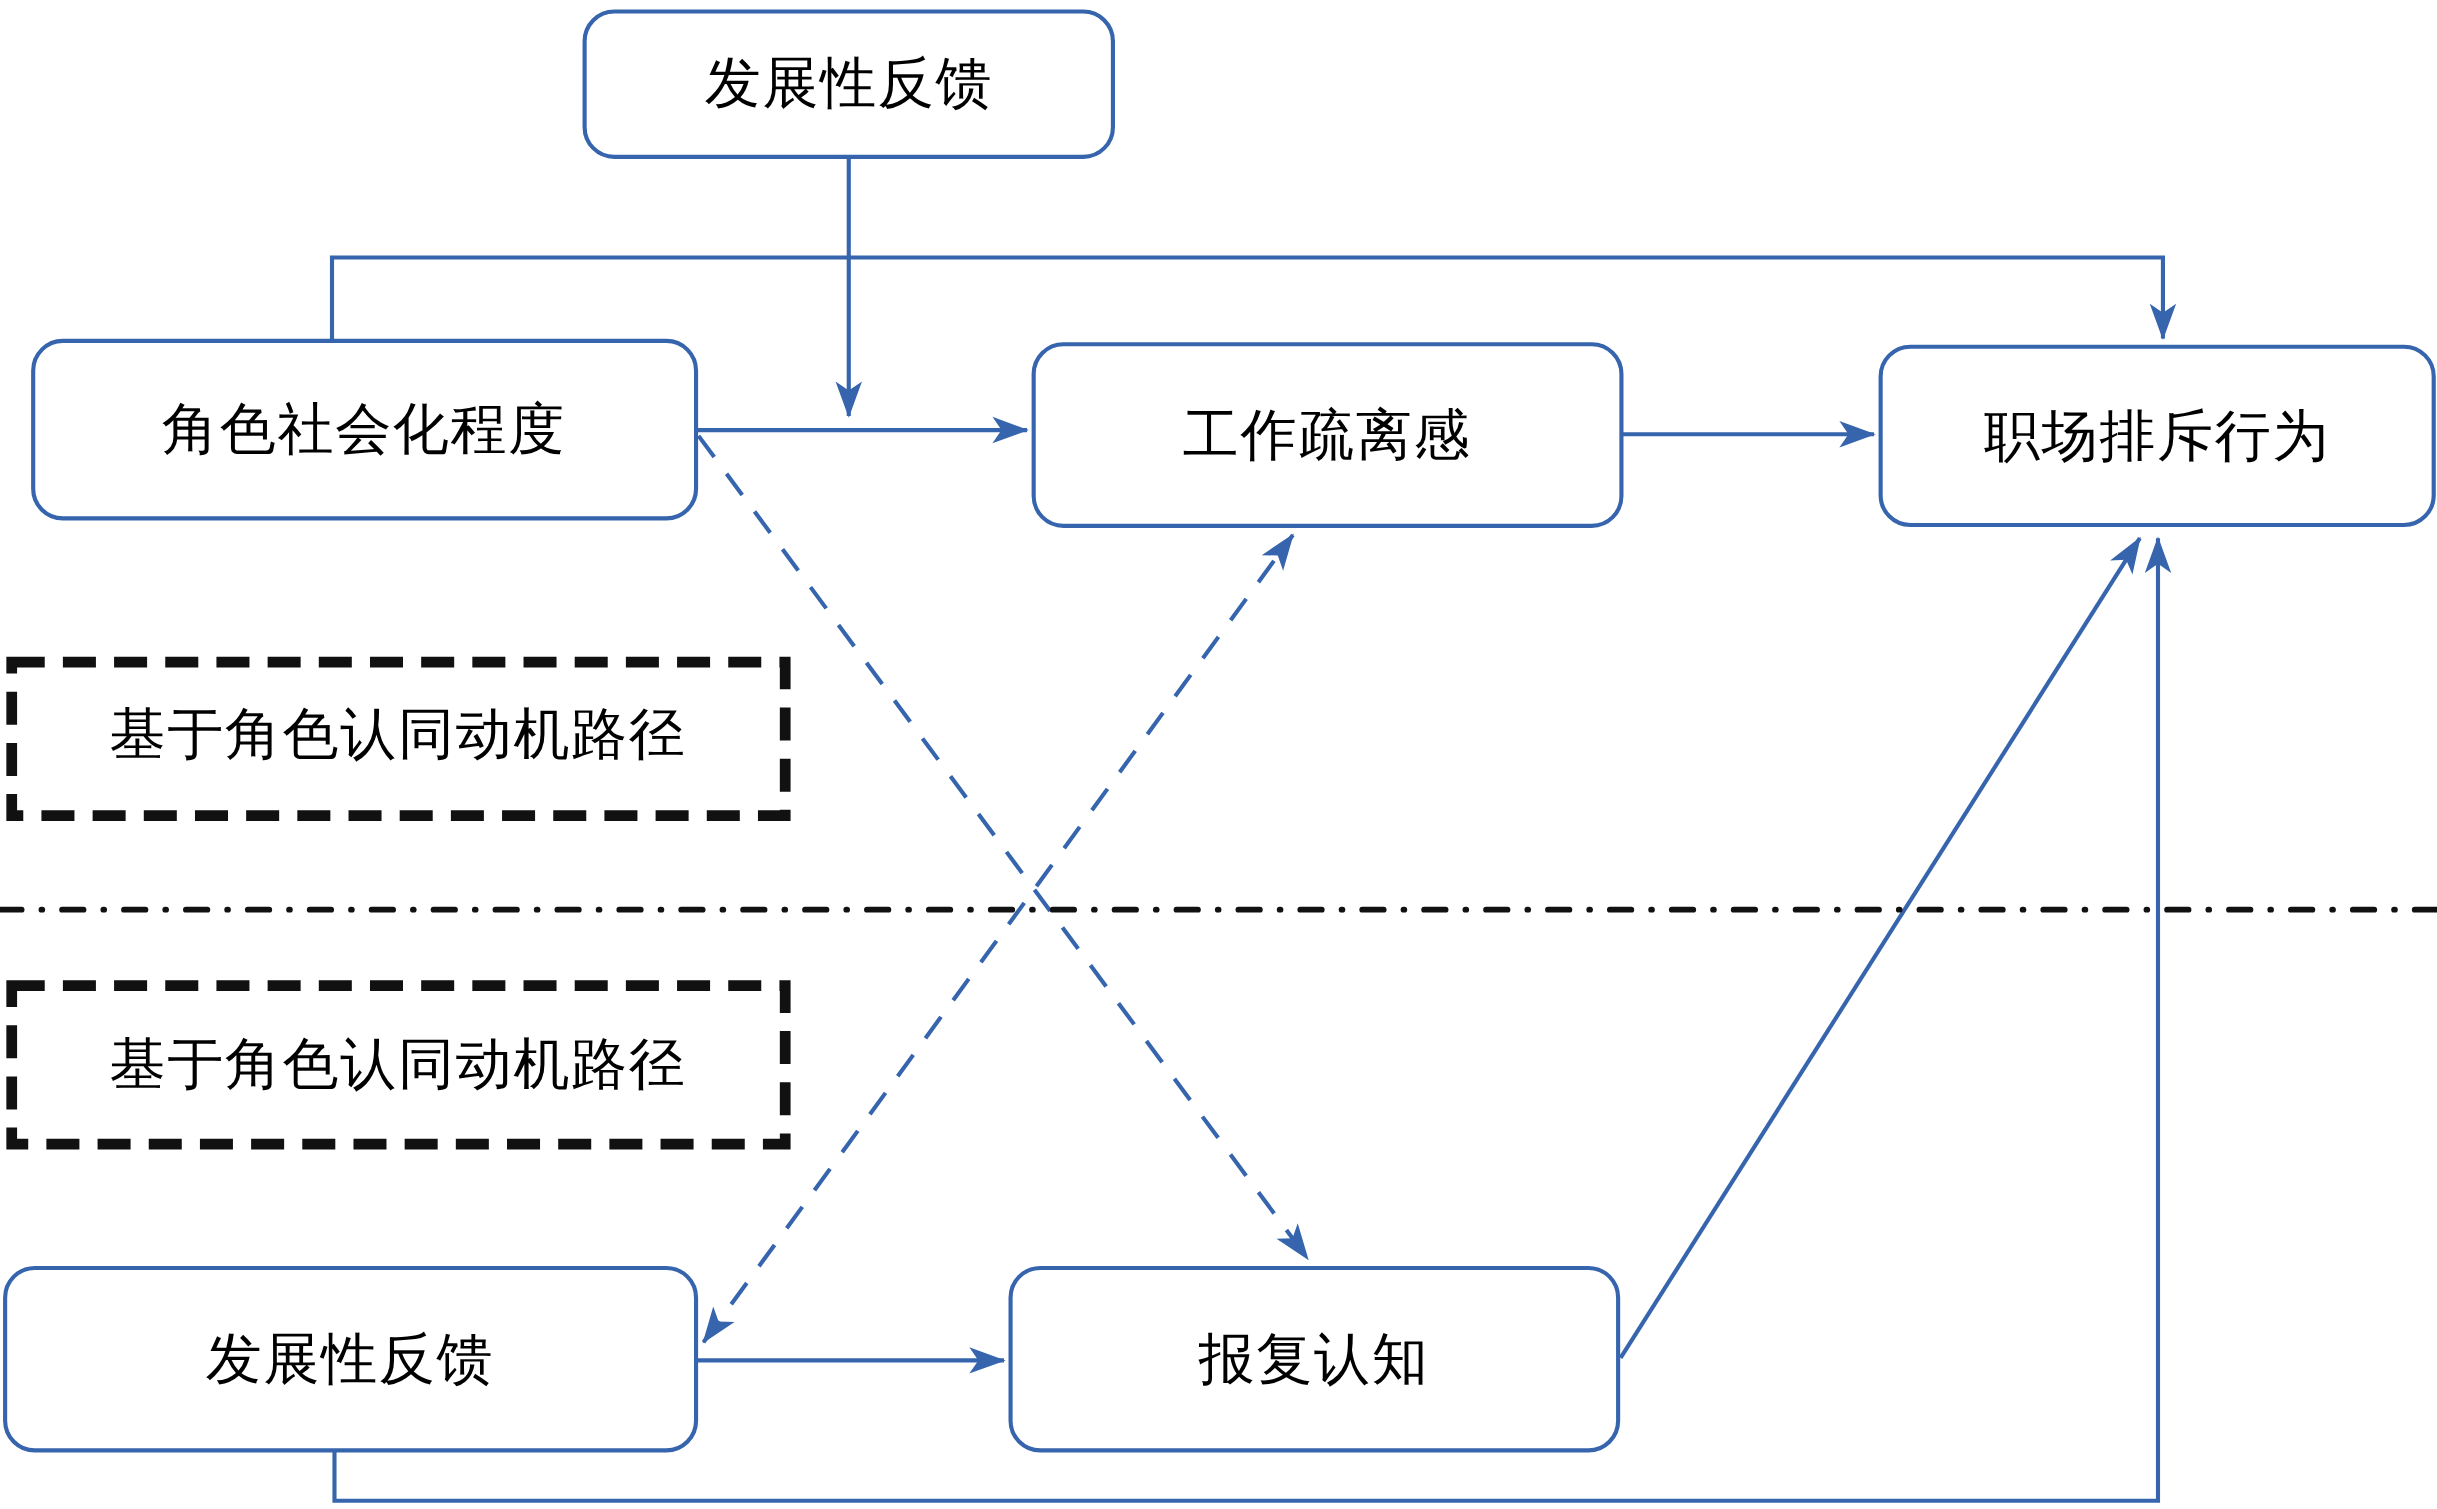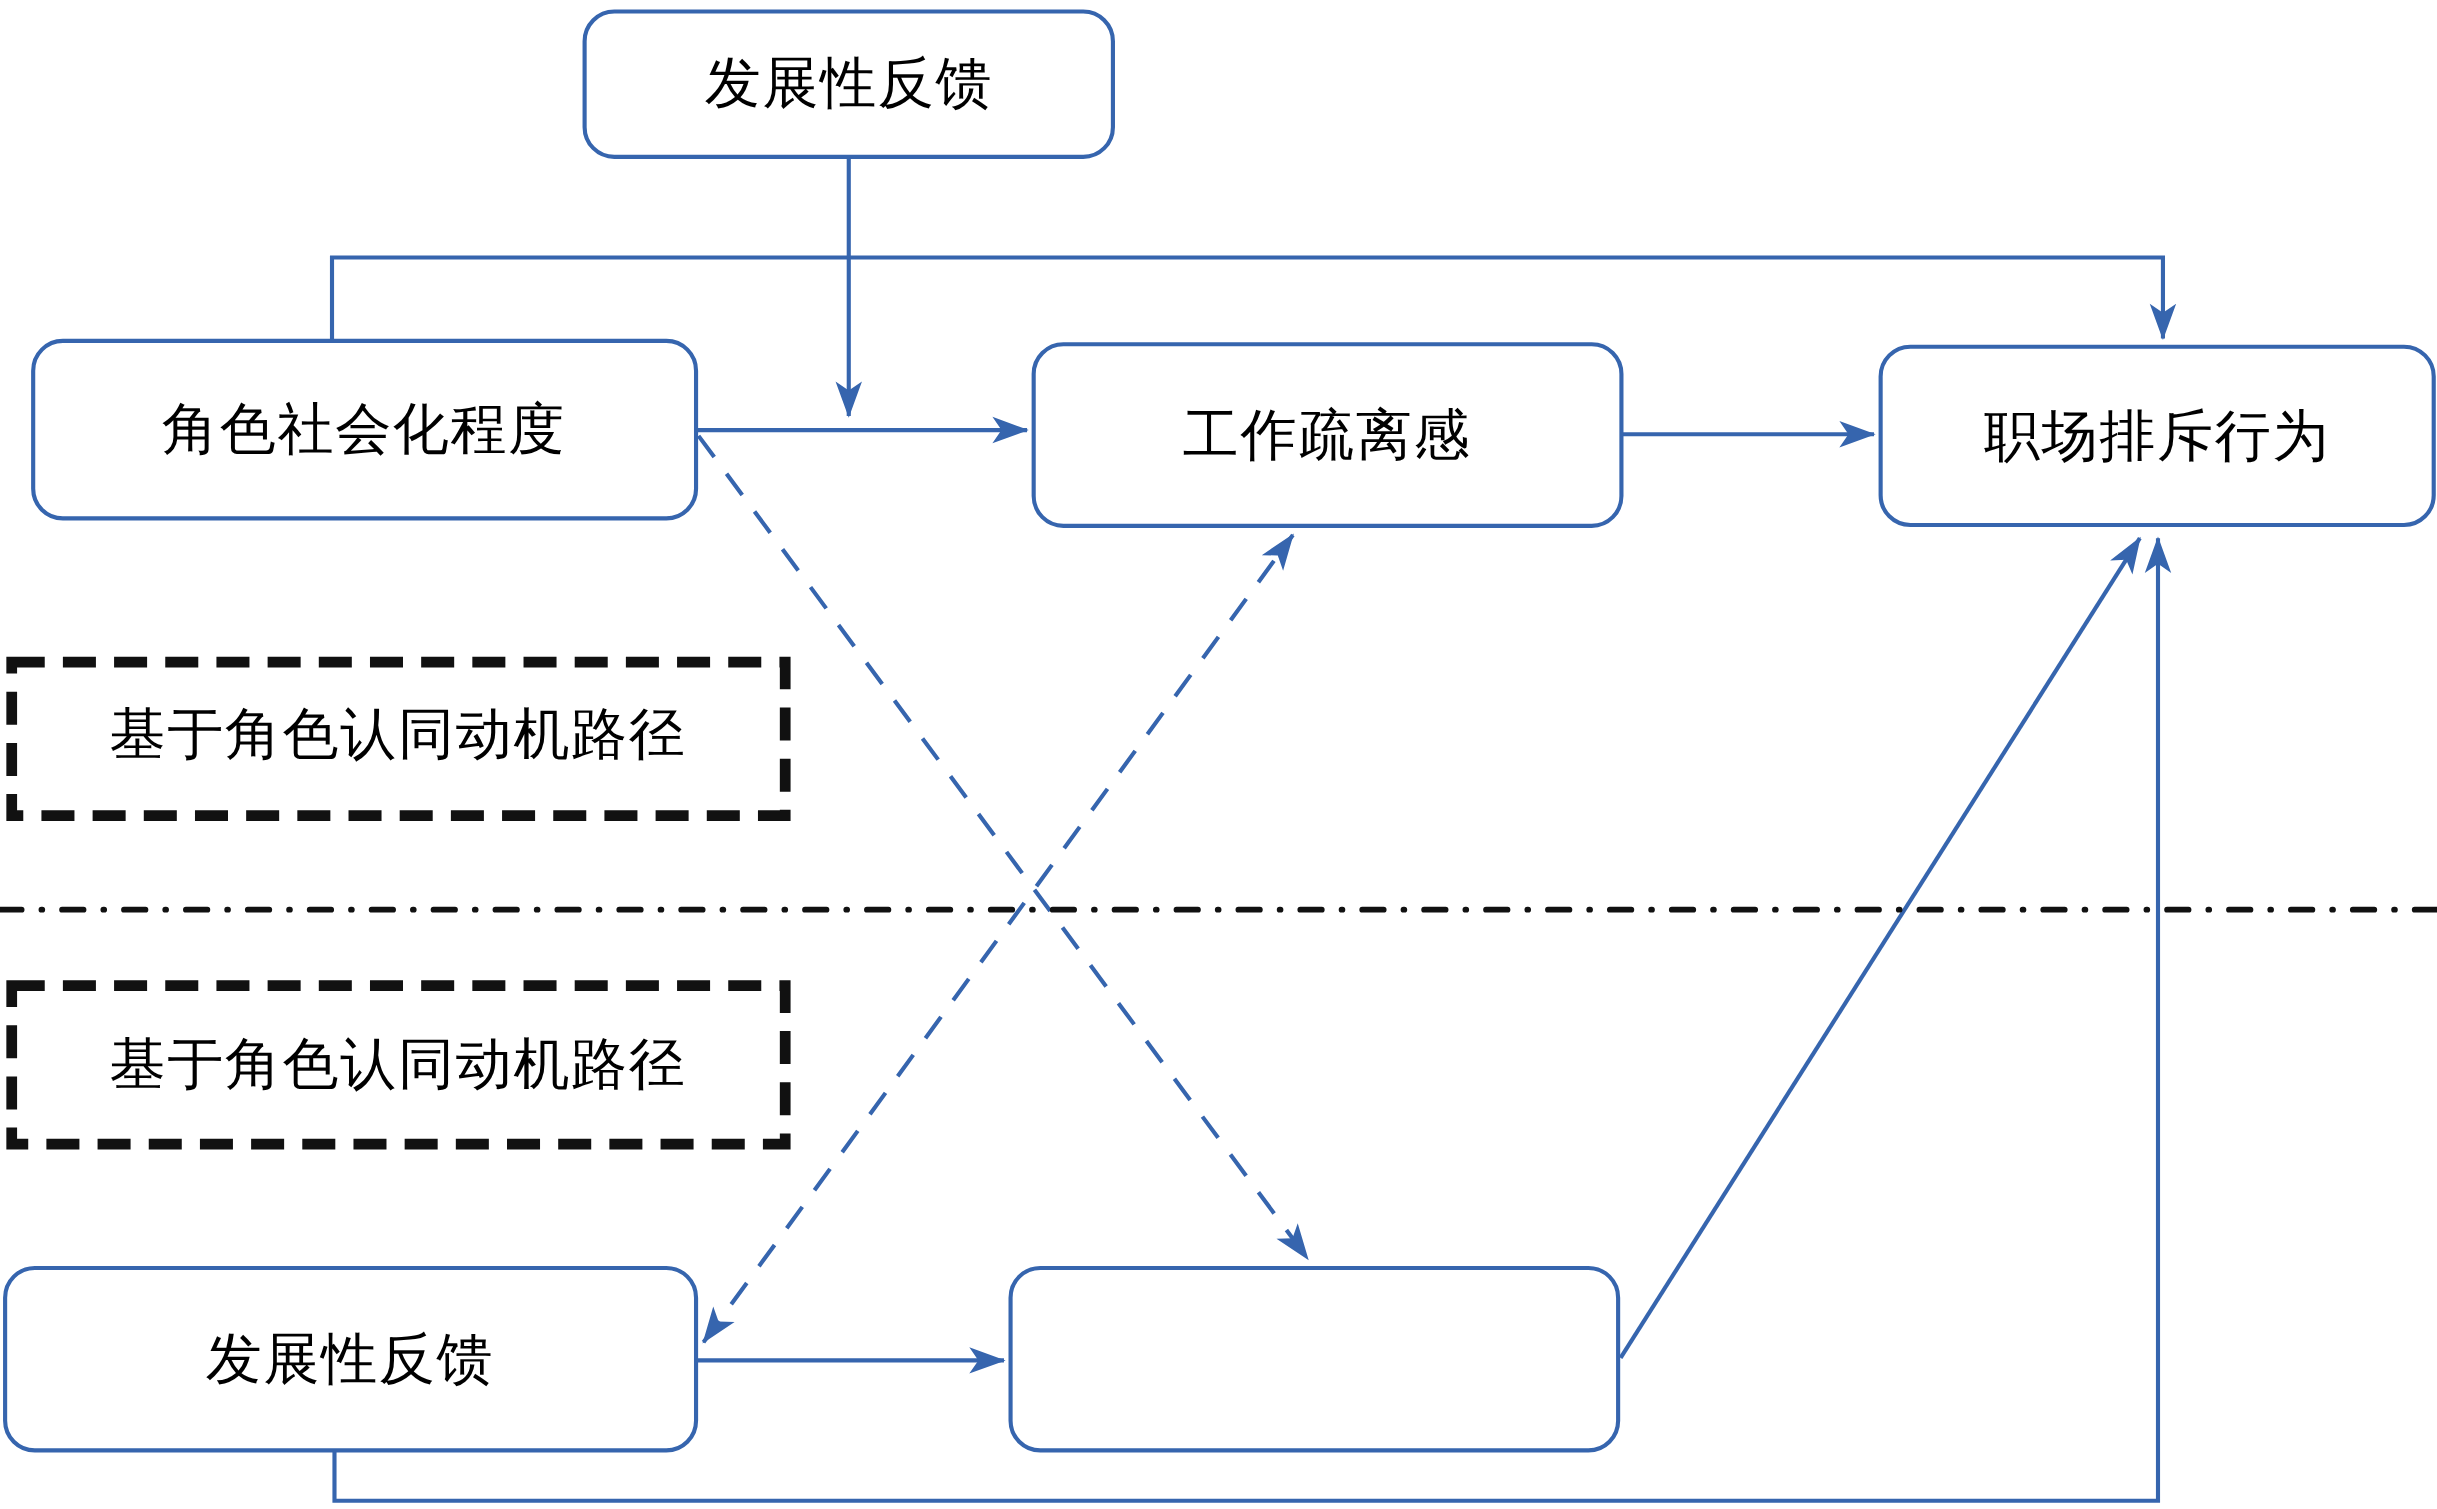--- a/index.html
+++ b/index.html
@@ -78,19 +78,20 @@
   <div class="node-label" style="left:364px; top:429px;">角色社会化程度</div>
 
   <div class="node-label" style="left:849px; top:83px;">发展性反馈</div>
 
   <div class="node-label" style="left:1327px; top:435px;">工作疏离感</div>
 
   <div class="node-label" style="left:2157px; top:436px;">职场排斥行为</div>
 
   <div class="node-label" style="left:350px; top:1359px;">发展性反馈</div>
 
+  <div class="node-label" style="left:1314px; top:1359px;">报复认知</div>
 
   <div class="node-label" style="left:398px; top:738px;font-family:Liberation Mono, monospace;">基于角色认同动机路径</div>
 
   <div class="node-label" style="left:398px; top:1064px;">基于角色认同动机路径</div>
 
 </div>
 
 
 </body></html>

